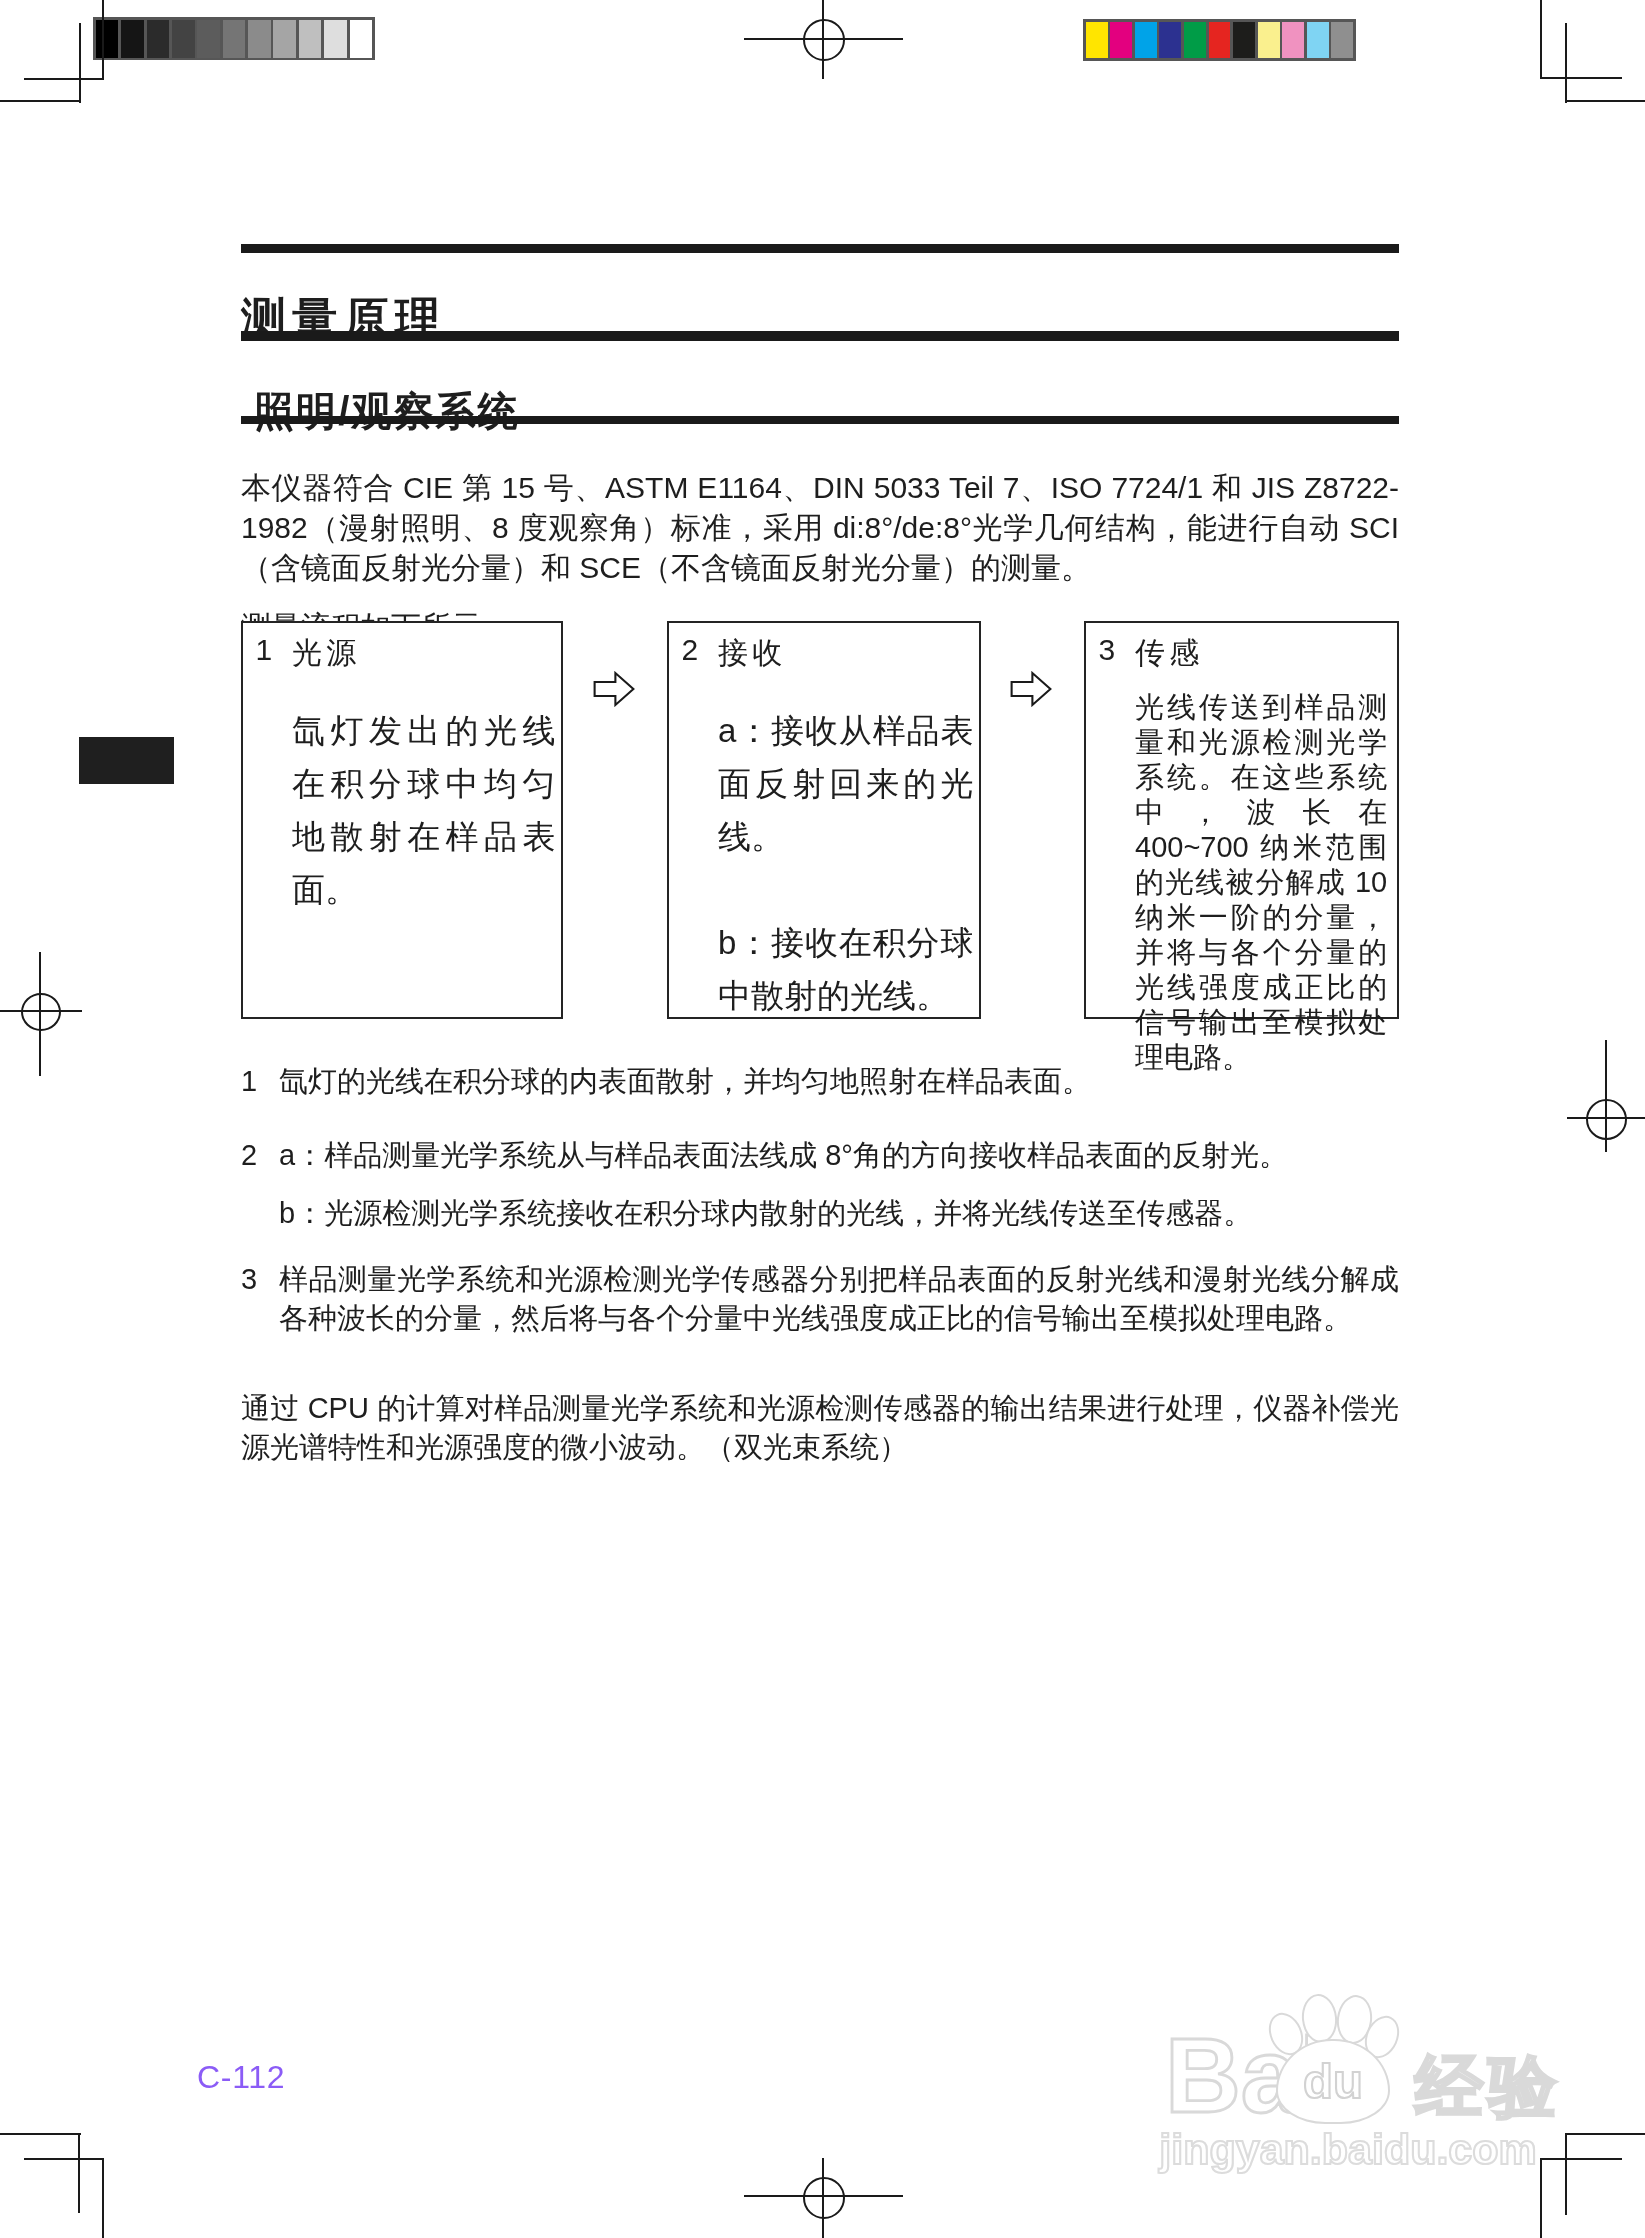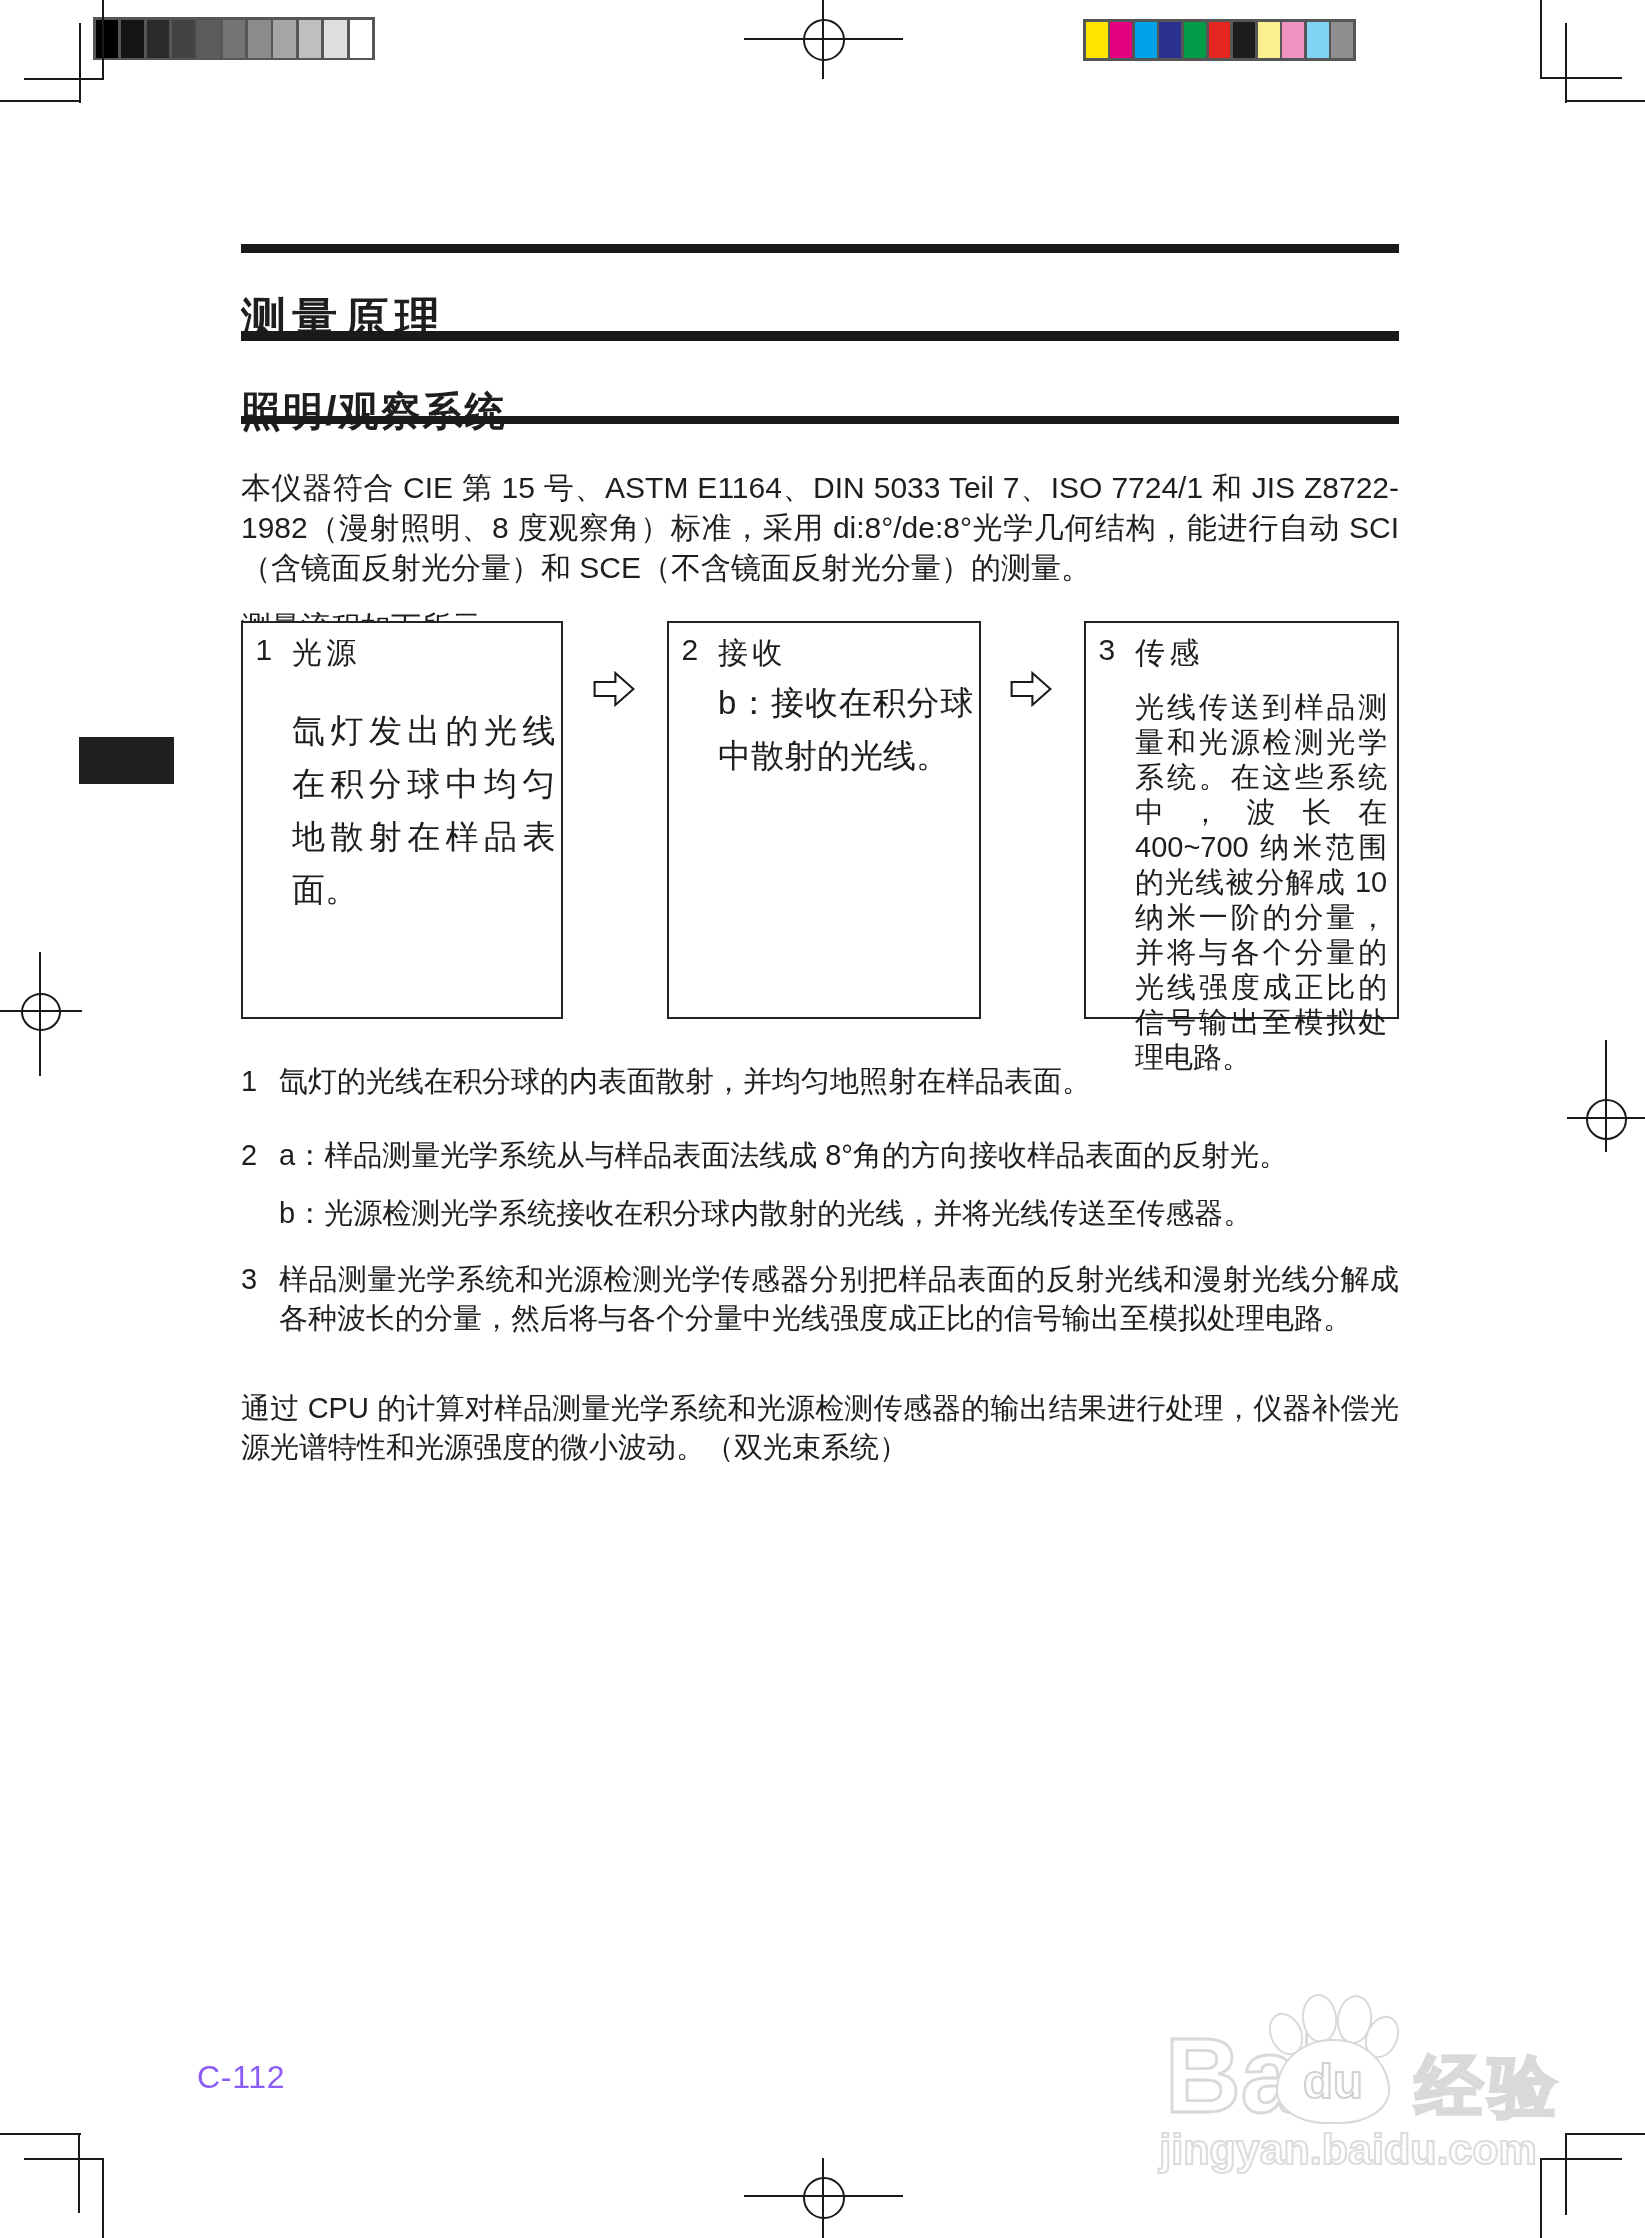--- a/index.html
+++ b/index.html
@@ -13,21 +13,21 @@
   .cal-cell{flex:1;}
   
   .thumb-tab{position:absolute;left:79px;top:737px;width:95px;height:47px;background:#1f1f1f;}
   
   .content{position:absolute;left:241px;top:244px;width:1158px;}
   .rule{position:absolute;left:0;width:1158px;background:#1a1a1a;}
   .rule-1{top:0;height:9px;}
   .rule-2{top:87px;height:9.8px;}
   .rule-3{top:172px;height:7.7px;}
   .page-title{position:absolute;left:0;top:19.5px;font-size:45px;font-weight:700;letter-spacing:6.3px;line-height:49px;}
-  .section-subtitle{position:absolute;left:0;top:112px;font-size:40px;font-weight:700;letter-spacing:2.1px;line-height:45px;}
+  .section-subtitle{position:absolute;left:13px;top:112px;font-size:40px;font-weight:700;letter-spacing:2.1px;line-height:45px;}
   .intro{position:absolute;left:0;top:194px;width:1158px;font-size:30px;line-height:40px;
          text-align:justify;text-justify:inter-ideograph;}
   .flow-caption{position:absolute;left:0;top:333px;font-size:30px;}
   
   .flow{position:absolute;left:0;top:377px;width:1158px;height:401px;}
   .fbox{position:absolute;top:0;height:398px;border:2.1px solid #242424;box-sizing:border-box;background:#fff;}
   .fbox-1{left:0;width:322px;}
   .fbox-2{left:426px;width:314px;}
   .fbox-3{left:843px;width:315px;}
   .fbox-head{position:absolute;top:9.8px;left:0;width:100%;font-size:30px;}
@@ -159,20 +159,21 @@
 
     <svg class="flow-arrow" style="left:352px;" width="42" height="36" viewBox="0 0 60 52">
       <path d="M2,16 L32,16 L32,3 L58,26 L32,49 L32,36 L2,36 Z" fill="#ffffff" stroke="#1a1a1a" stroke-width="3"></path>
     </svg>
 
     <div class="fbox fbox-2">
       <div class="fbox-head">
         <span class="fbox-num">2</span>
         <span class="fbox-title">接收</span>
       </div>
+      <div class="fbox-body">a：接收从样品表面反射回来的光线。</div>
       <div class="fbox-body second">b：接收在积分球中散射的光线。</div>
     </div>
 
     <svg class="flow-arrow" style="left:769px;" width="42" height="36" viewBox="0 0 60 52">
       <path d="M2,16 L32,16 L32,3 L58,26 L32,49 L32,36 L2,36 Z" fill="#ffffff" stroke="#1a1a1a" stroke-width="3"></path>
     </svg>
 
     <div class="fbox fbox-3">
       <div class="fbox-head">
         <span class="fbox-num">3</span>

